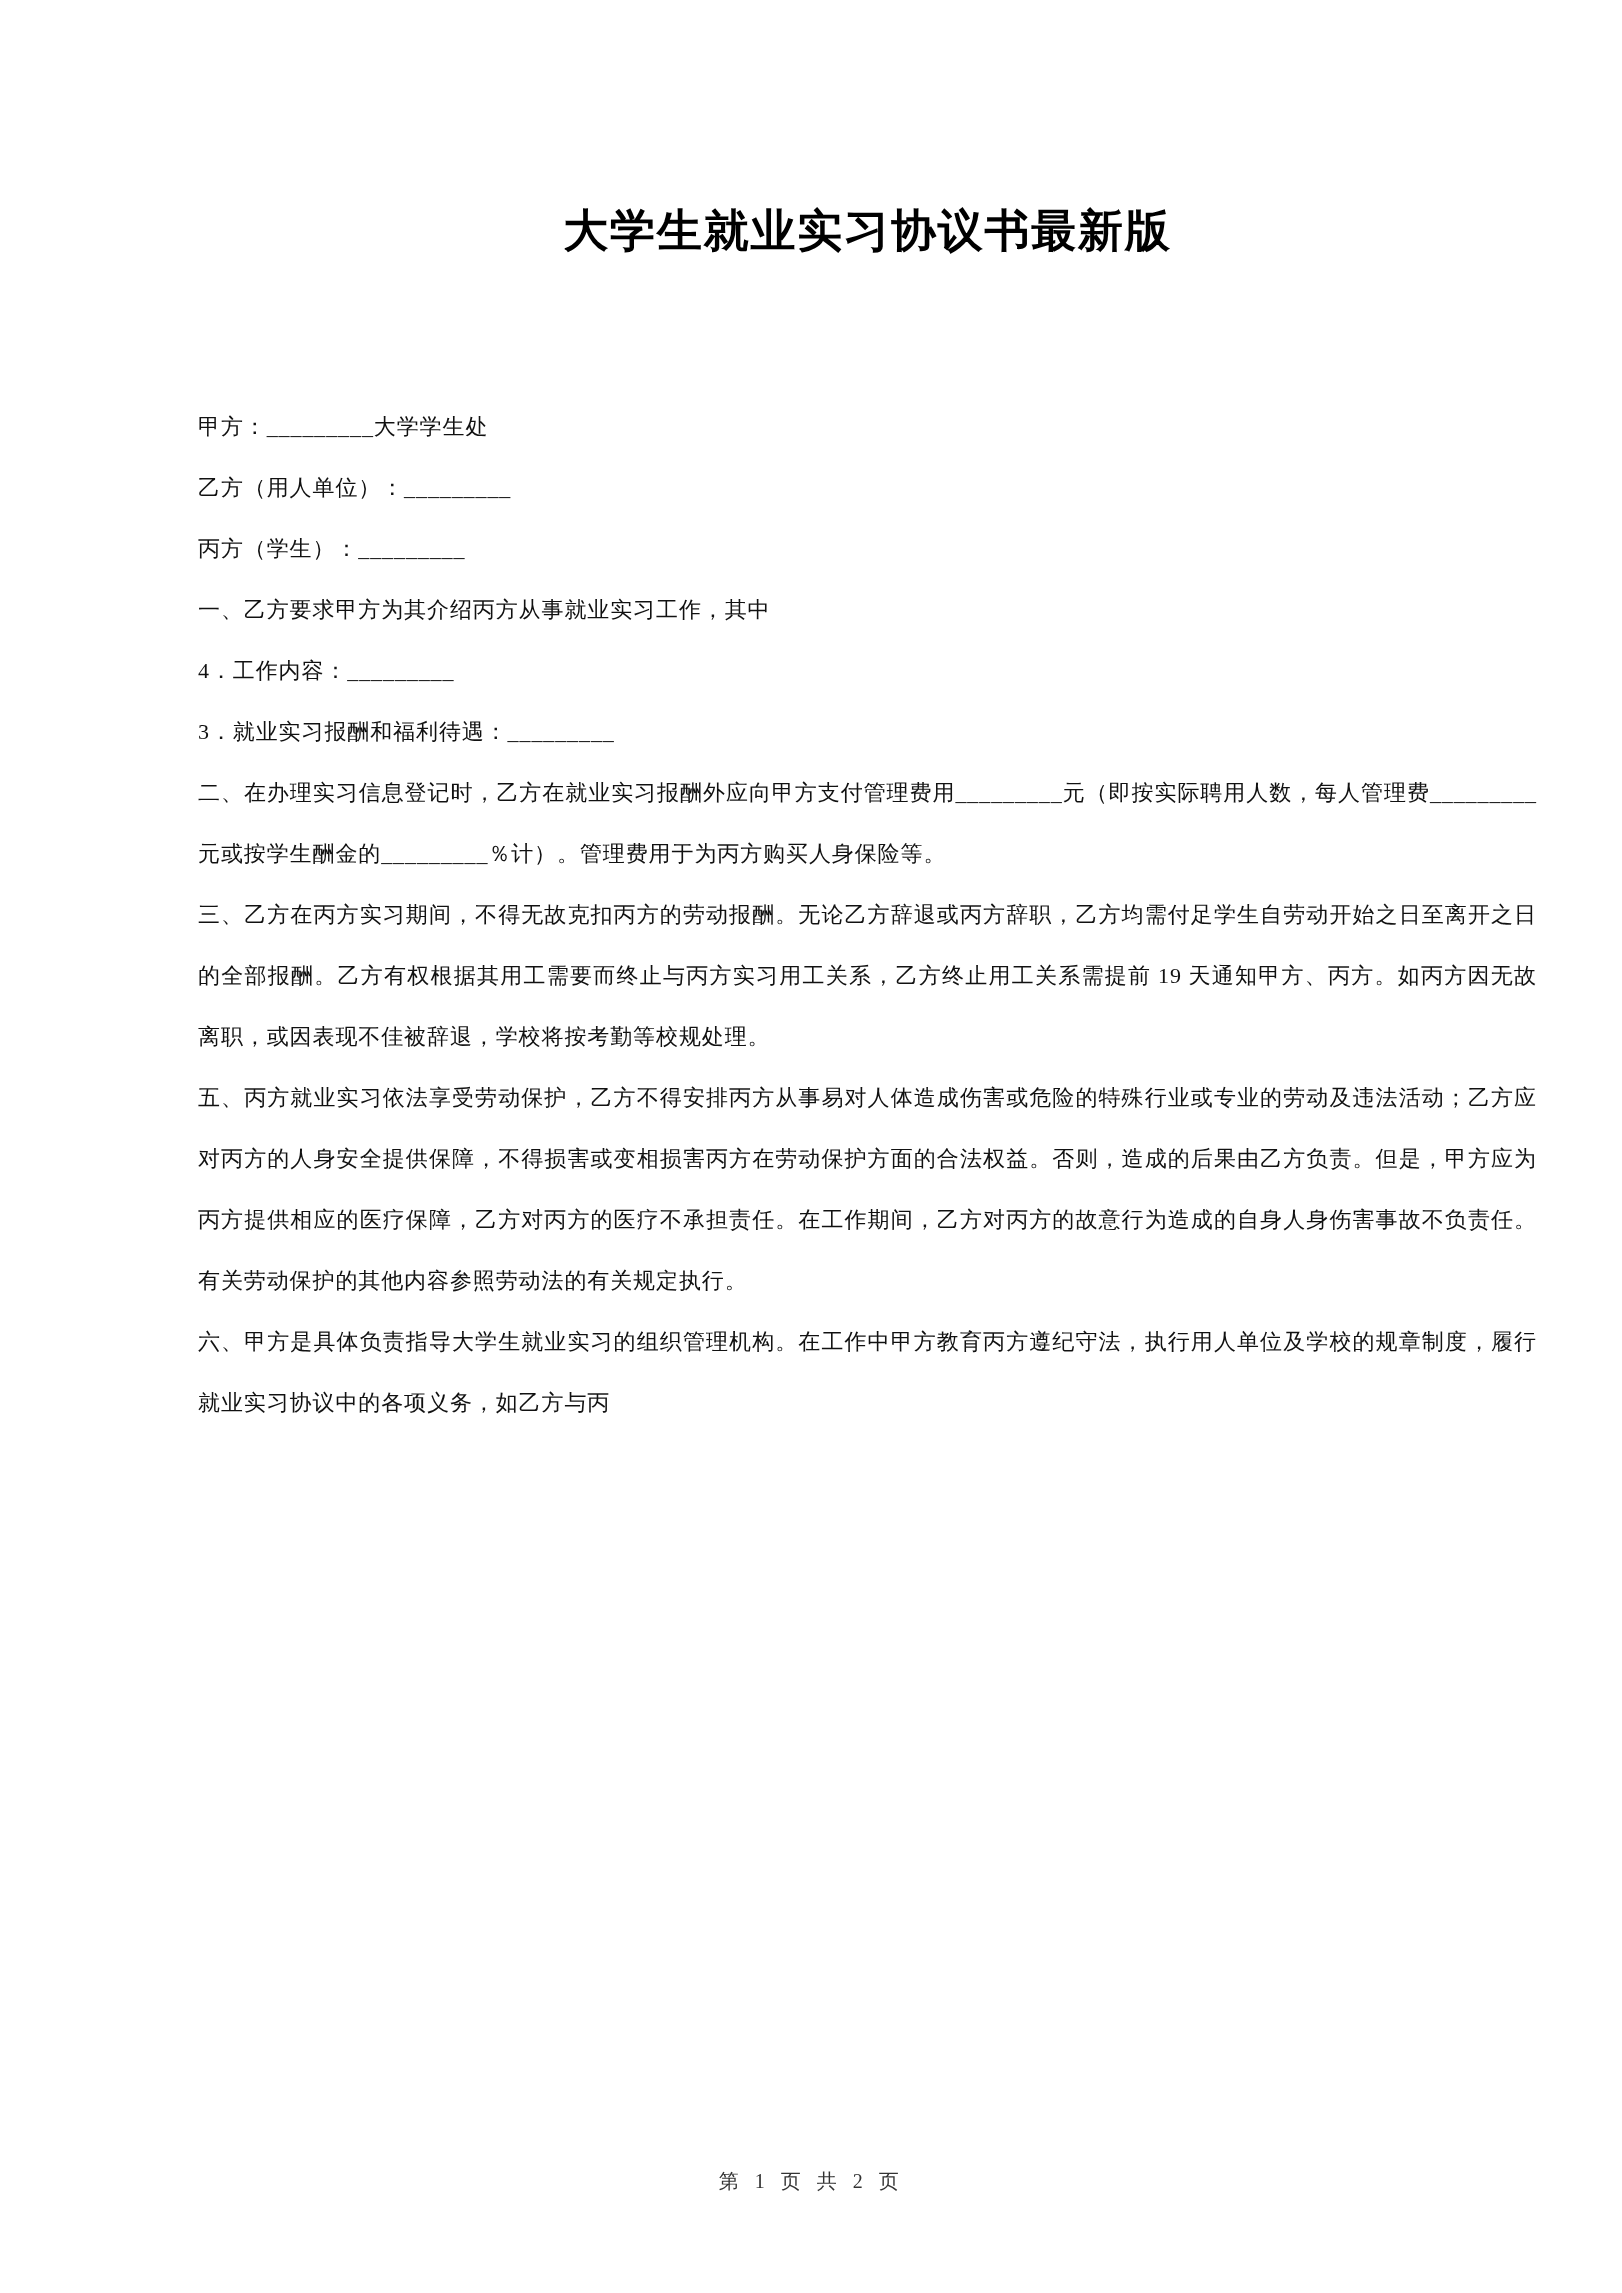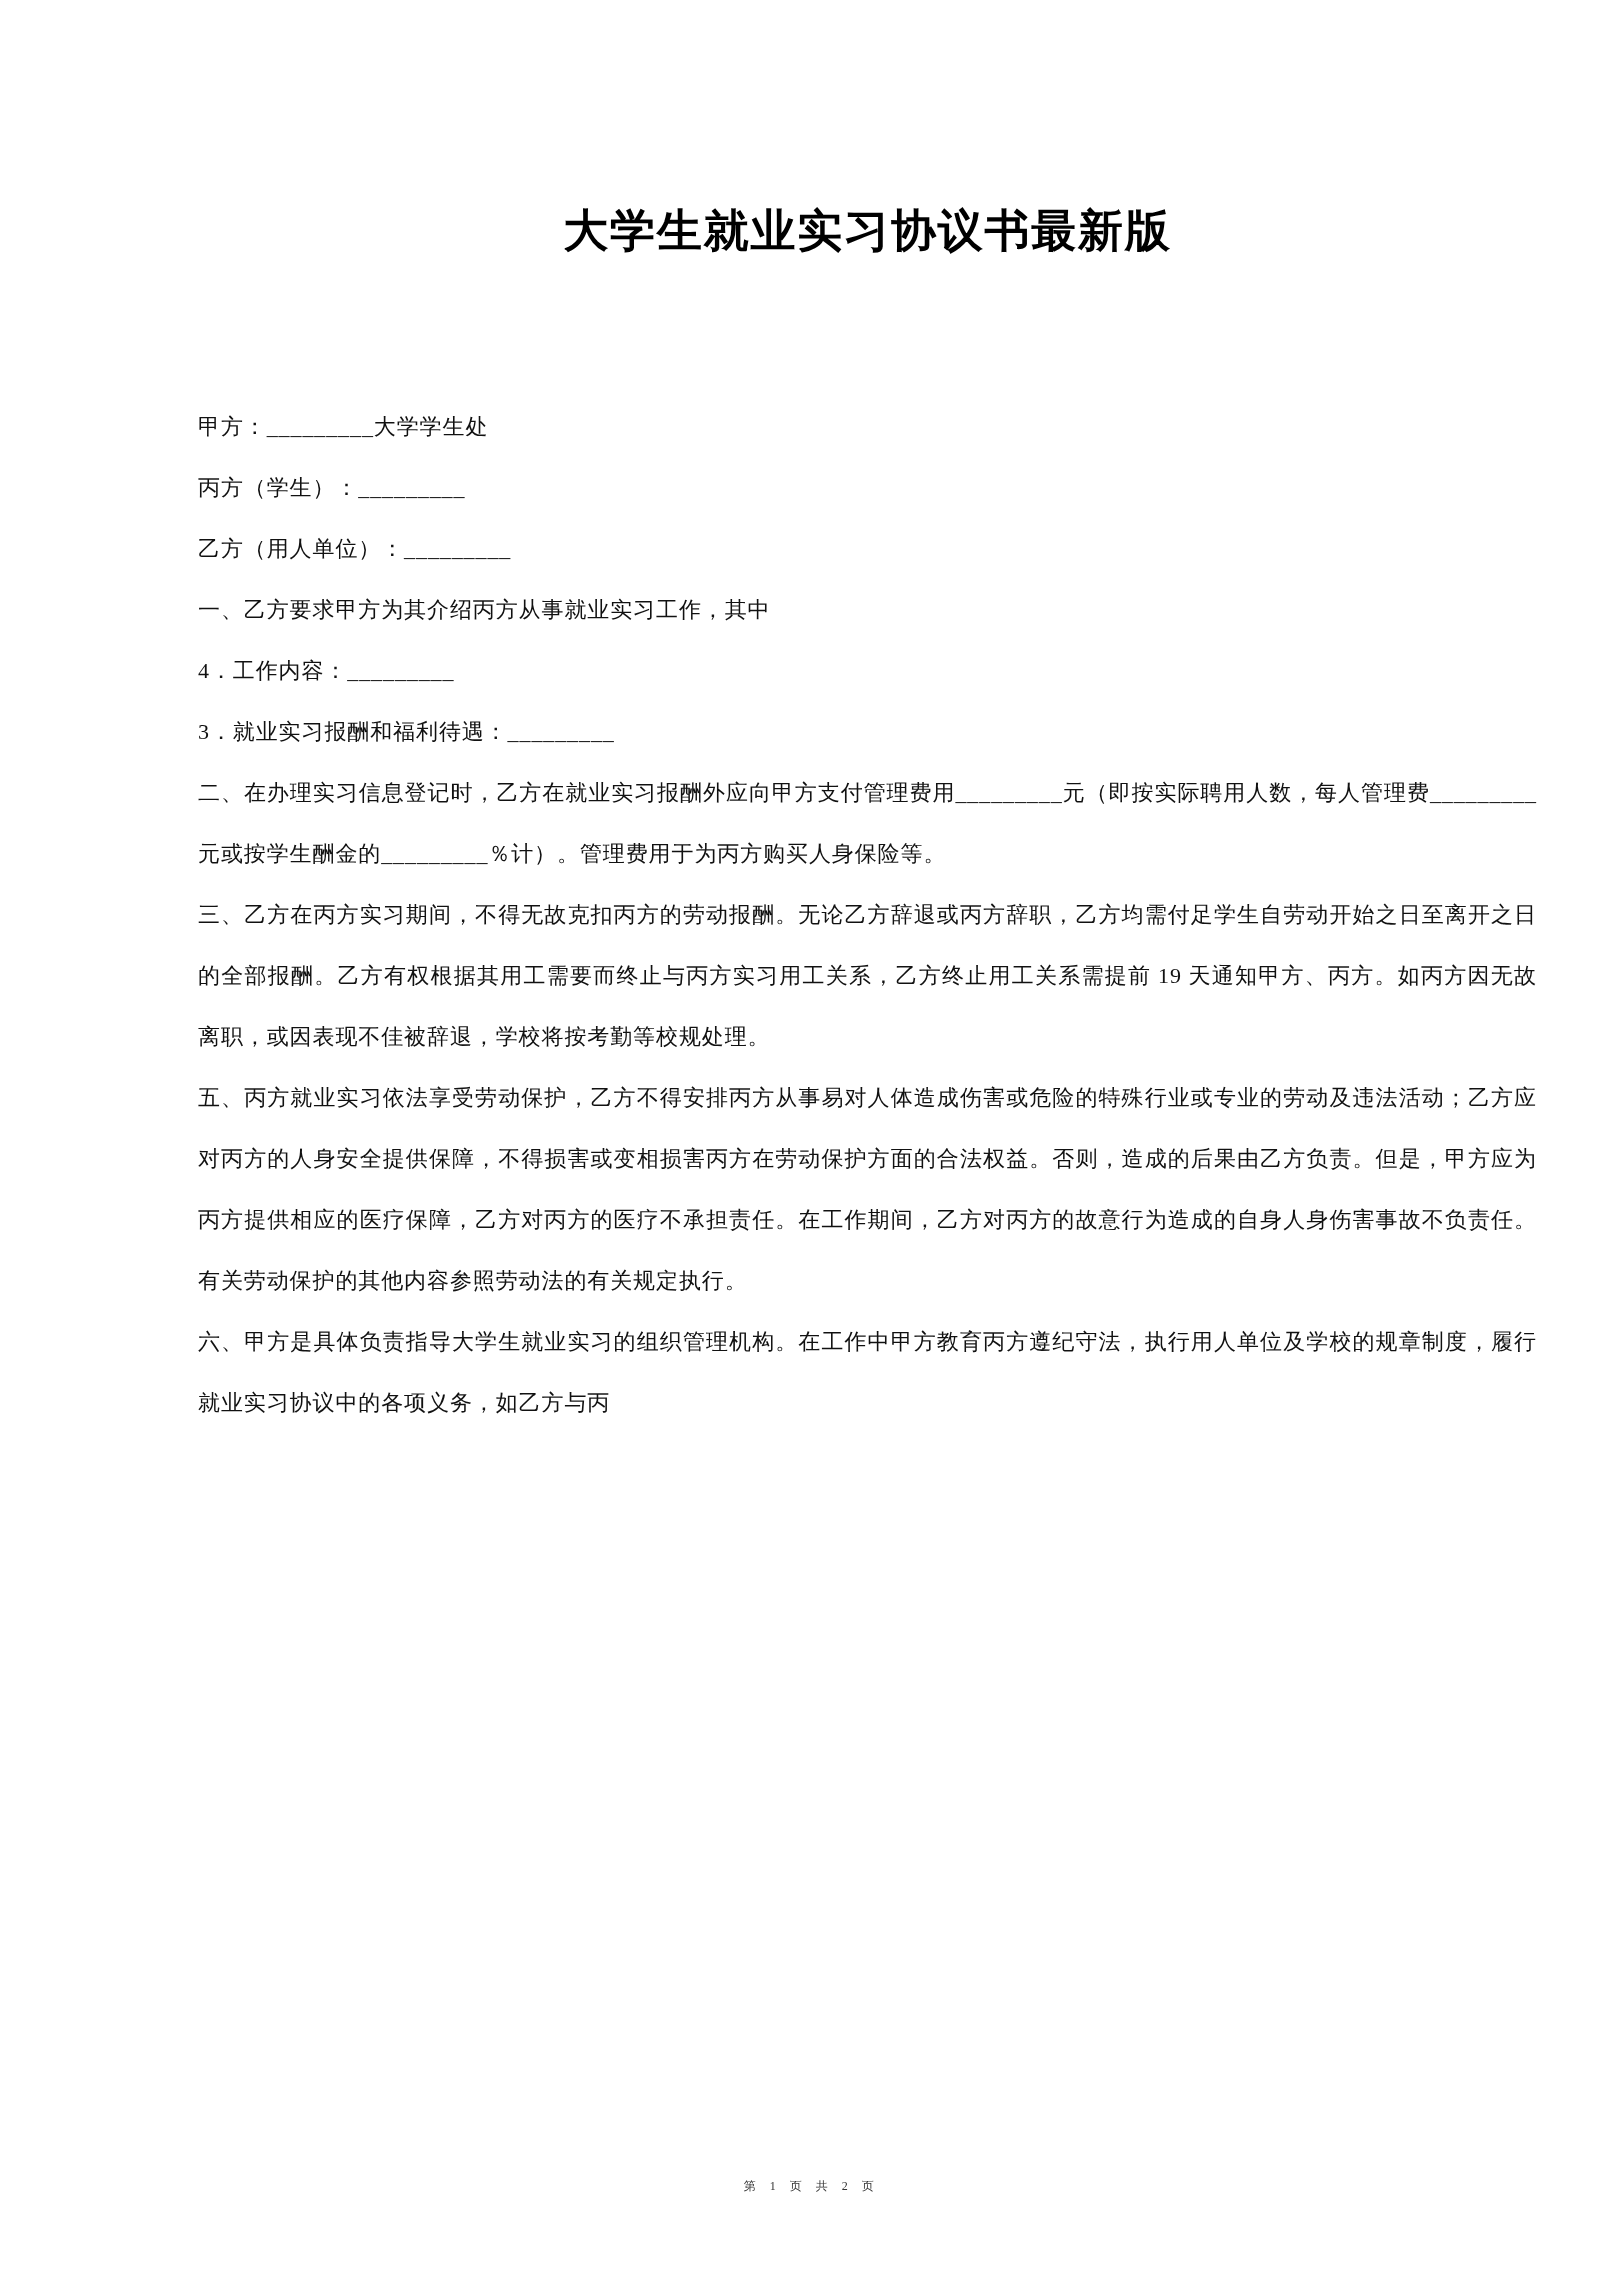--- a/index.html
+++ b/index.html
@@ -35,36 +35,36 @@
     text-justify: inter-ideograph;
     word-break: break-all;
     letter-spacing: 0.9px;
   }
   .page-footer {
     position: absolute;
     left: 0;
     right: 0;
     bottom: 107px;
     text-align: center;
-    font-size: 12px;
+    font-size: 20px;
     letter-spacing: 5.5px;
     color: #333333;
   }
 </style>
 </head>
 <body>
 
 <div class="page">
 
   <h1 class="doc-title">大学生就业实习协议书最新版</h1>
 
   <div class="doc-body">
     <p>甲方：_________大学学生处</p>
+    <p>乙方（用人单位）：_________</p>
     <p>丙方（学生）：_________</p>
-    <p>乙方（用人单位）：_________</p>
     <p>一、乙方要求甲方为其介绍丙方从事就业实习工作，其中</p>
     <p>4．工作内容：_________</p>
     <p>3．就业实习报酬和福利待遇：_________</p>
     <p>二、在办理实习信息登记时，乙方在就业实习报酬外应向甲方支付管理费用_________元（即按实际聘用人数，每人管理费_________元或按学生酬金的_________％计）。管理费用于为丙方购买人身保险等。</p>
     <p>三、乙方在丙方实习期间，不得无故克扣丙方的劳动报酬。无论乙方辞退或丙方辞职，乙方均需付足学生自劳动开始之日至离开之日的全部报酬。乙方有权根据其用工需要而终止与丙方实习用工关系，乙方终止用工关系需提前 19 天通知甲方、丙方。如丙方因无故离职，或因表现不佳被辞退，学校将按考勤等校规处理。</p>
     <p>五、丙方就业实习依法享受劳动保护，乙方不得安排丙方从事易对人体造成伤害或危险的特殊行业或专业的劳动及违法活动；乙方应对丙方的人身安全提供保障，不得损害或变相损害丙方在劳动保护方面的合法权益。否则，造成的后果由乙方负责。但是，甲方应为丙方提供相应的医疗保障，乙方对丙方的医疗不承担责任。在工作期间，乙方对丙方的故意行为造成的自身人身伤害事故不负责任。有关劳动保护的其他内容参照劳动法的有关规定执行。</p>
     <p>六、甲方是具体负责指导大学生就业实习的组织管理机构。在工作中甲方教育丙方遵纪守法，执行用人单位及学校的规章制度，履行就业实习协议中的各项义务，如乙方与丙</p>
   </div>
 
   <div class="page-footer">第 1 页 共 2 页</div>

